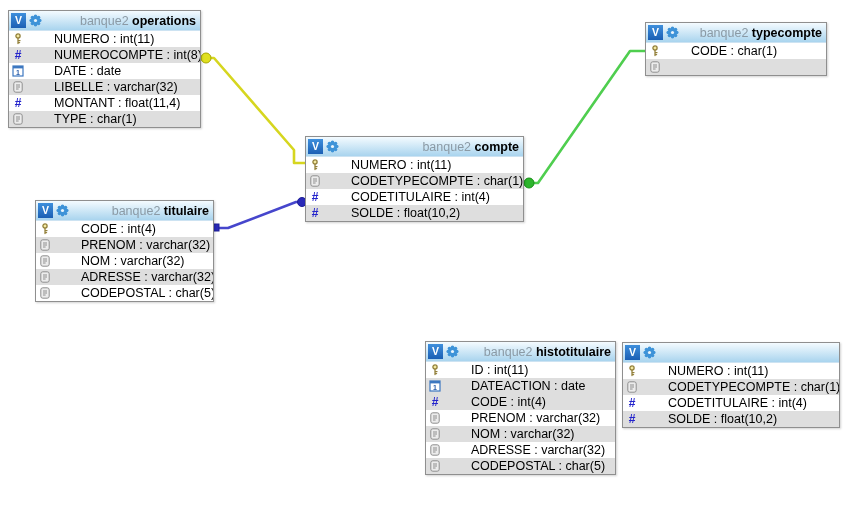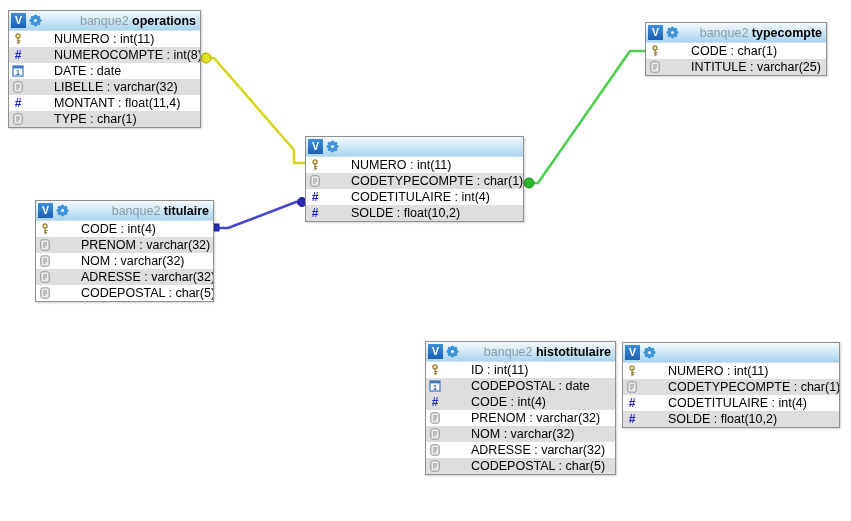--- a/index.html
+++ b/index.html
@@ -156,21 +156,20 @@
         </span>
         <span class="flabel">CODE : char(1)</span>
       </div>
       <div class="trow alt">
         <span class="ficon">
           <svg width="12" height="12" viewBox="0 0 12 12">
             <rect x="1.8" y="0.8" width="8.4" height="10.4" rx="2" fill="#ececec" stroke="#8e8e8e" stroke-width="1"></rect>
             <path d="M4 4 h4 M4 6 h4 M4 8 h2.6" stroke="#8e8e8e" stroke-width="1" fill="none"></path>
           </svg>
         </span>
-        <span class="flabel">INTITULE : varchar(25)</span>
       </div>
     </div>
     <div class="dbtable" style="left: 305px; top: 136px; width: 219px;">
       <div class="thead">
         <span class="vicon">V</span>
         <span class="gearwrap">
           <svg width="13" height="13" viewBox="0 0 14 14">
             <g fill="#3e93d8">
               <circle cx="7" cy="2.4" r="1.9"></circle>
               <circle cx="11.6" cy="7" r="1.9"></circle>
@@ -178,20 +177,21 @@
               <circle cx="2.4" cy="7" r="1.9"></circle>
               <circle cx="10.3" cy="3.7" r="1.9"></circle>
               <circle cx="10.3" cy="10.3" r="1.9"></circle>
               <circle cx="3.7" cy="10.3" r="1.9"></circle>
               <circle cx="3.7" cy="3.7" r="1.9"></circle>
               <circle cx="7" cy="7" r="4.2"></circle>
             </g>
             <circle cx="7" cy="7" r="1.7" fill="#eaf4fc"></circle>
           </svg>
         </span>
+        <span class="tname"><span class="schema">banque2 </span><b>compte</b></span>
       </div>
       <div class="trow">
         <span class="ficon">
           <svg width="12" height="12" viewBox="0 0 12 12">
             <circle cx="6" cy="3" r="2.1" fill="#f3e9a2" stroke="#93803a" stroke-width="1.3"></circle>
             <path d="M6 5.2 L6 10.6 M6 7.6 L8 7.6 M6 9.6 L7.6 9.6" stroke="#93803a" stroke-width="1.3" fill="none" stroke-linecap="round"></path>
           </svg>
         </span>
         <span class="flabel">NUMERO : int(11)</span>
       </div>
@@ -315,21 +315,21 @@
         <span class="flabel">ID : int(11)</span>
       </div>
       <div class="trow alt">
         <span class="ficon">
           <svg width="12" height="12" viewBox="0 0 12 12">
             <rect x="1" y="1" width="10" height="10" fill="#ffffff" stroke="#3c77c0" stroke-width="1.2"></rect>
             <rect x="1" y="1" width="10" height="2.4" fill="#3c77c0"></rect>
             <text x="6" y="9.6" font-size="7" font-weight="bold" fill="#2a5da8" text-anchor="middle">1</text>
           </svg>
         </span>
-        <span class="flabel">CODEPOSTAL : date</span>
+        <span class="flabel">DATEACTION : date</span>
       </div>
       <div class="trow alt">
         <span class="ficon">
           <span class="numhash">#</span>
         </span>
         <span class="flabel">CODE : int(4)</span>
       </div>
       <div class="trow">
         <span class="ficon">
           <svg width="12" height="12" viewBox="0 0 12 12">

